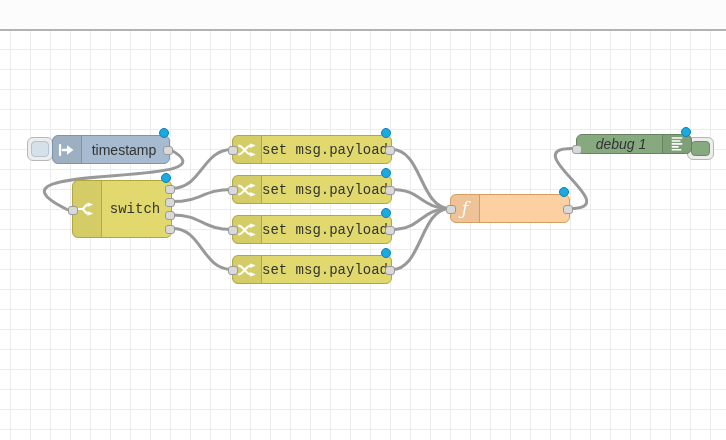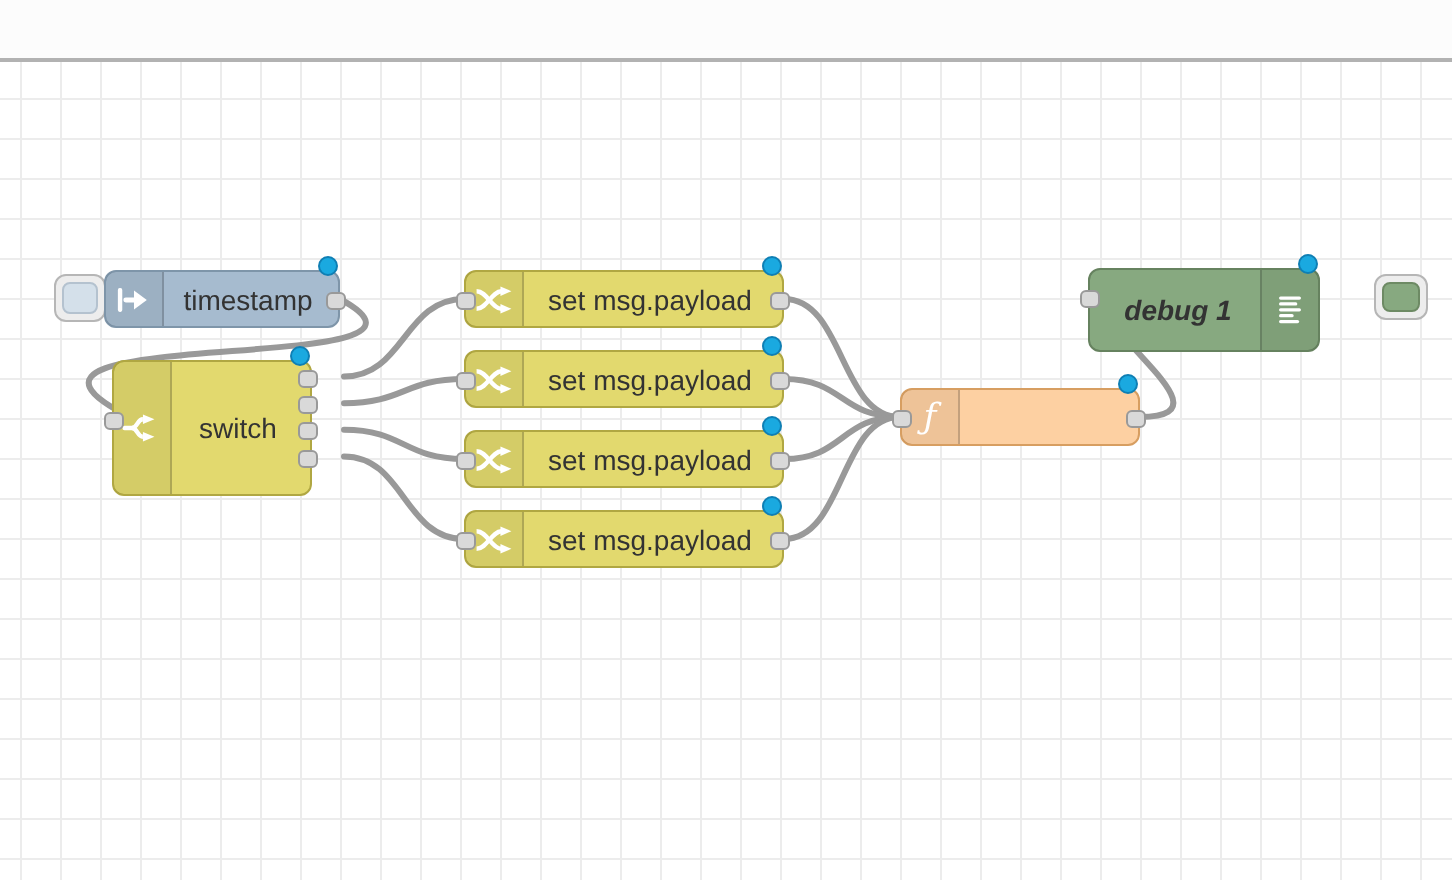--- a/index.html
+++ b/index.html
@@ -22,21 +22,21 @@
   }
   
   svg.wires{position:absolute;left:0;top:0;z-index:2;}
   .wire{fill:none;stroke:#999;stroke-width:3;stroke-linecap:round;}
   
   .node{
     position:absolute;border-radius:6px;border:1.5px solid;
     box-sizing:border-box;z-index:3;
   }
   .node.inject  {background:#a6bbcf;border-color:#7e95a9;}
-  .node.yellow  {background:#e2d96e;border-color:#b0a742;}
+  .node.yellow  {background:#e2d96e;border-color:#b0a742;font-family:Liberation Mono, monospace;}
   .node.function{background:#fdd0a2;border-color:#d79e61;}
   .node.debug   {background:#87a980;border-color:#66825f;}
   .iconbox{
     position:absolute;top:0;bottom:0;width:28px;
     background:rgba(0,0,0,0.06);
     display:flex;align-items:center;justify-content:center;
   }
   .iconbox.left {left:0;border-right:1px solid rgba(0,0,0,0.18);border-radius:4px 0 0 4px;}
   .iconbox.right{right:0;border-left:1px solid rgba(0,0,0,0.18);border-radius:0 4px 4px 0;}
   .nlabel{
@@ -97,21 +97,21 @@
         <rect x="3.2" y="5.5" width="2.4" height="13" rx="1" fill="#fff"></rect>
         <path d="M7.5 12 H12" stroke="#fff" stroke-width="2.6" stroke-linecap="round"></path>
         <path d="M12 6.8 L19 12 L12 17.2 Z" fill="#fff"></path>
       </svg>
     </div>
     <div class="nlabel icon-left">timestamp</div>
     <div class="port" style="left:110px;top:10px;"></div>
     <div class="dot" style="left:106px;"></div>
   </div>
 
-  <div class="node yellow" style="left:56px;top:180px;width:100px;height:68px;">
+  <div class="node yellow" style="left:72px;top:180px;width:100px;height:58px;">
     <div class="iconbox left">
       <svg class="icon-svg" width="22" height="22" viewBox="0 0 24 24">
         <path d="M2.5 12 H6.5" stroke="#fff" stroke-width="2.4" stroke-linecap="round"></path>
         <path d="M6.5 12 C9.5 12 9.5 7.2 12.5 7.2" fill="none" stroke="#fff" stroke-width="2.4"></path>
         <path d="M6.5 12 C9.5 12 9.5 16.8 12.5 16.8" fill="none" stroke="#fff" stroke-width="2.4"></path>
         <path d="M12.5 4.6 L18.8 7.2 L12.5 9.8 Z" fill="#fff"></path>
         <path d="M12.5 14.2 L18.8 16.8 L12.5 19.4 Z" fill="#fff"></path>
       </svg>
     </div>
     <div class="nlabel icon-left">switch</div>
@@ -187,21 +187,21 @@
     <div class="iconbox left">
       <svg class="icon-svg" width="22" height="22" viewBox="0 0 24 24">
         <text x="12" y="17.5" text-anchor="middle" font-family="DejaVu Serif, serif" font-style="italic" font-size="19" fill="#fff">ƒ</text>
       </svg>
     </div>
     <div class="port" style="left:-5px;top:10px;"></div>
     <div class="port" style="left:112px;top:10px;"></div>
     <div class="dot" style="left:108px;"></div>
   </div>
 
-  <div class="node debug" style="left:544px;top:134px;width:116px;height:42px;font-weight:bold;">
+  <div class="node debug" style="left:576px;top:134px;width:116px;height:20px;">
     <div class="iconbox right">
       <svg class="icon-svg" width="22" height="22" viewBox="0 0 24 24">
         <rect x="6" y="4.6" width="12" height="1.8" rx="0.9" fill="#fff"></rect>
         <rect x="6" y="7.8" width="10" height="1.8" rx="0.9" fill="#fff"></rect>
         <rect x="6" y="11" width="12" height="1.8" rx="0.9" fill="#fff"></rect>
         <rect x="6" y="14.2" width="8" height="1.8" rx="0.9" fill="#fff"></rect>
         <rect x="6" y="17.4" width="11" height="1.8" rx="0.9" fill="#fff"></rect>
       </svg>
     </div>
     <div class="nlabel icon-right italic">debug 1</div>

